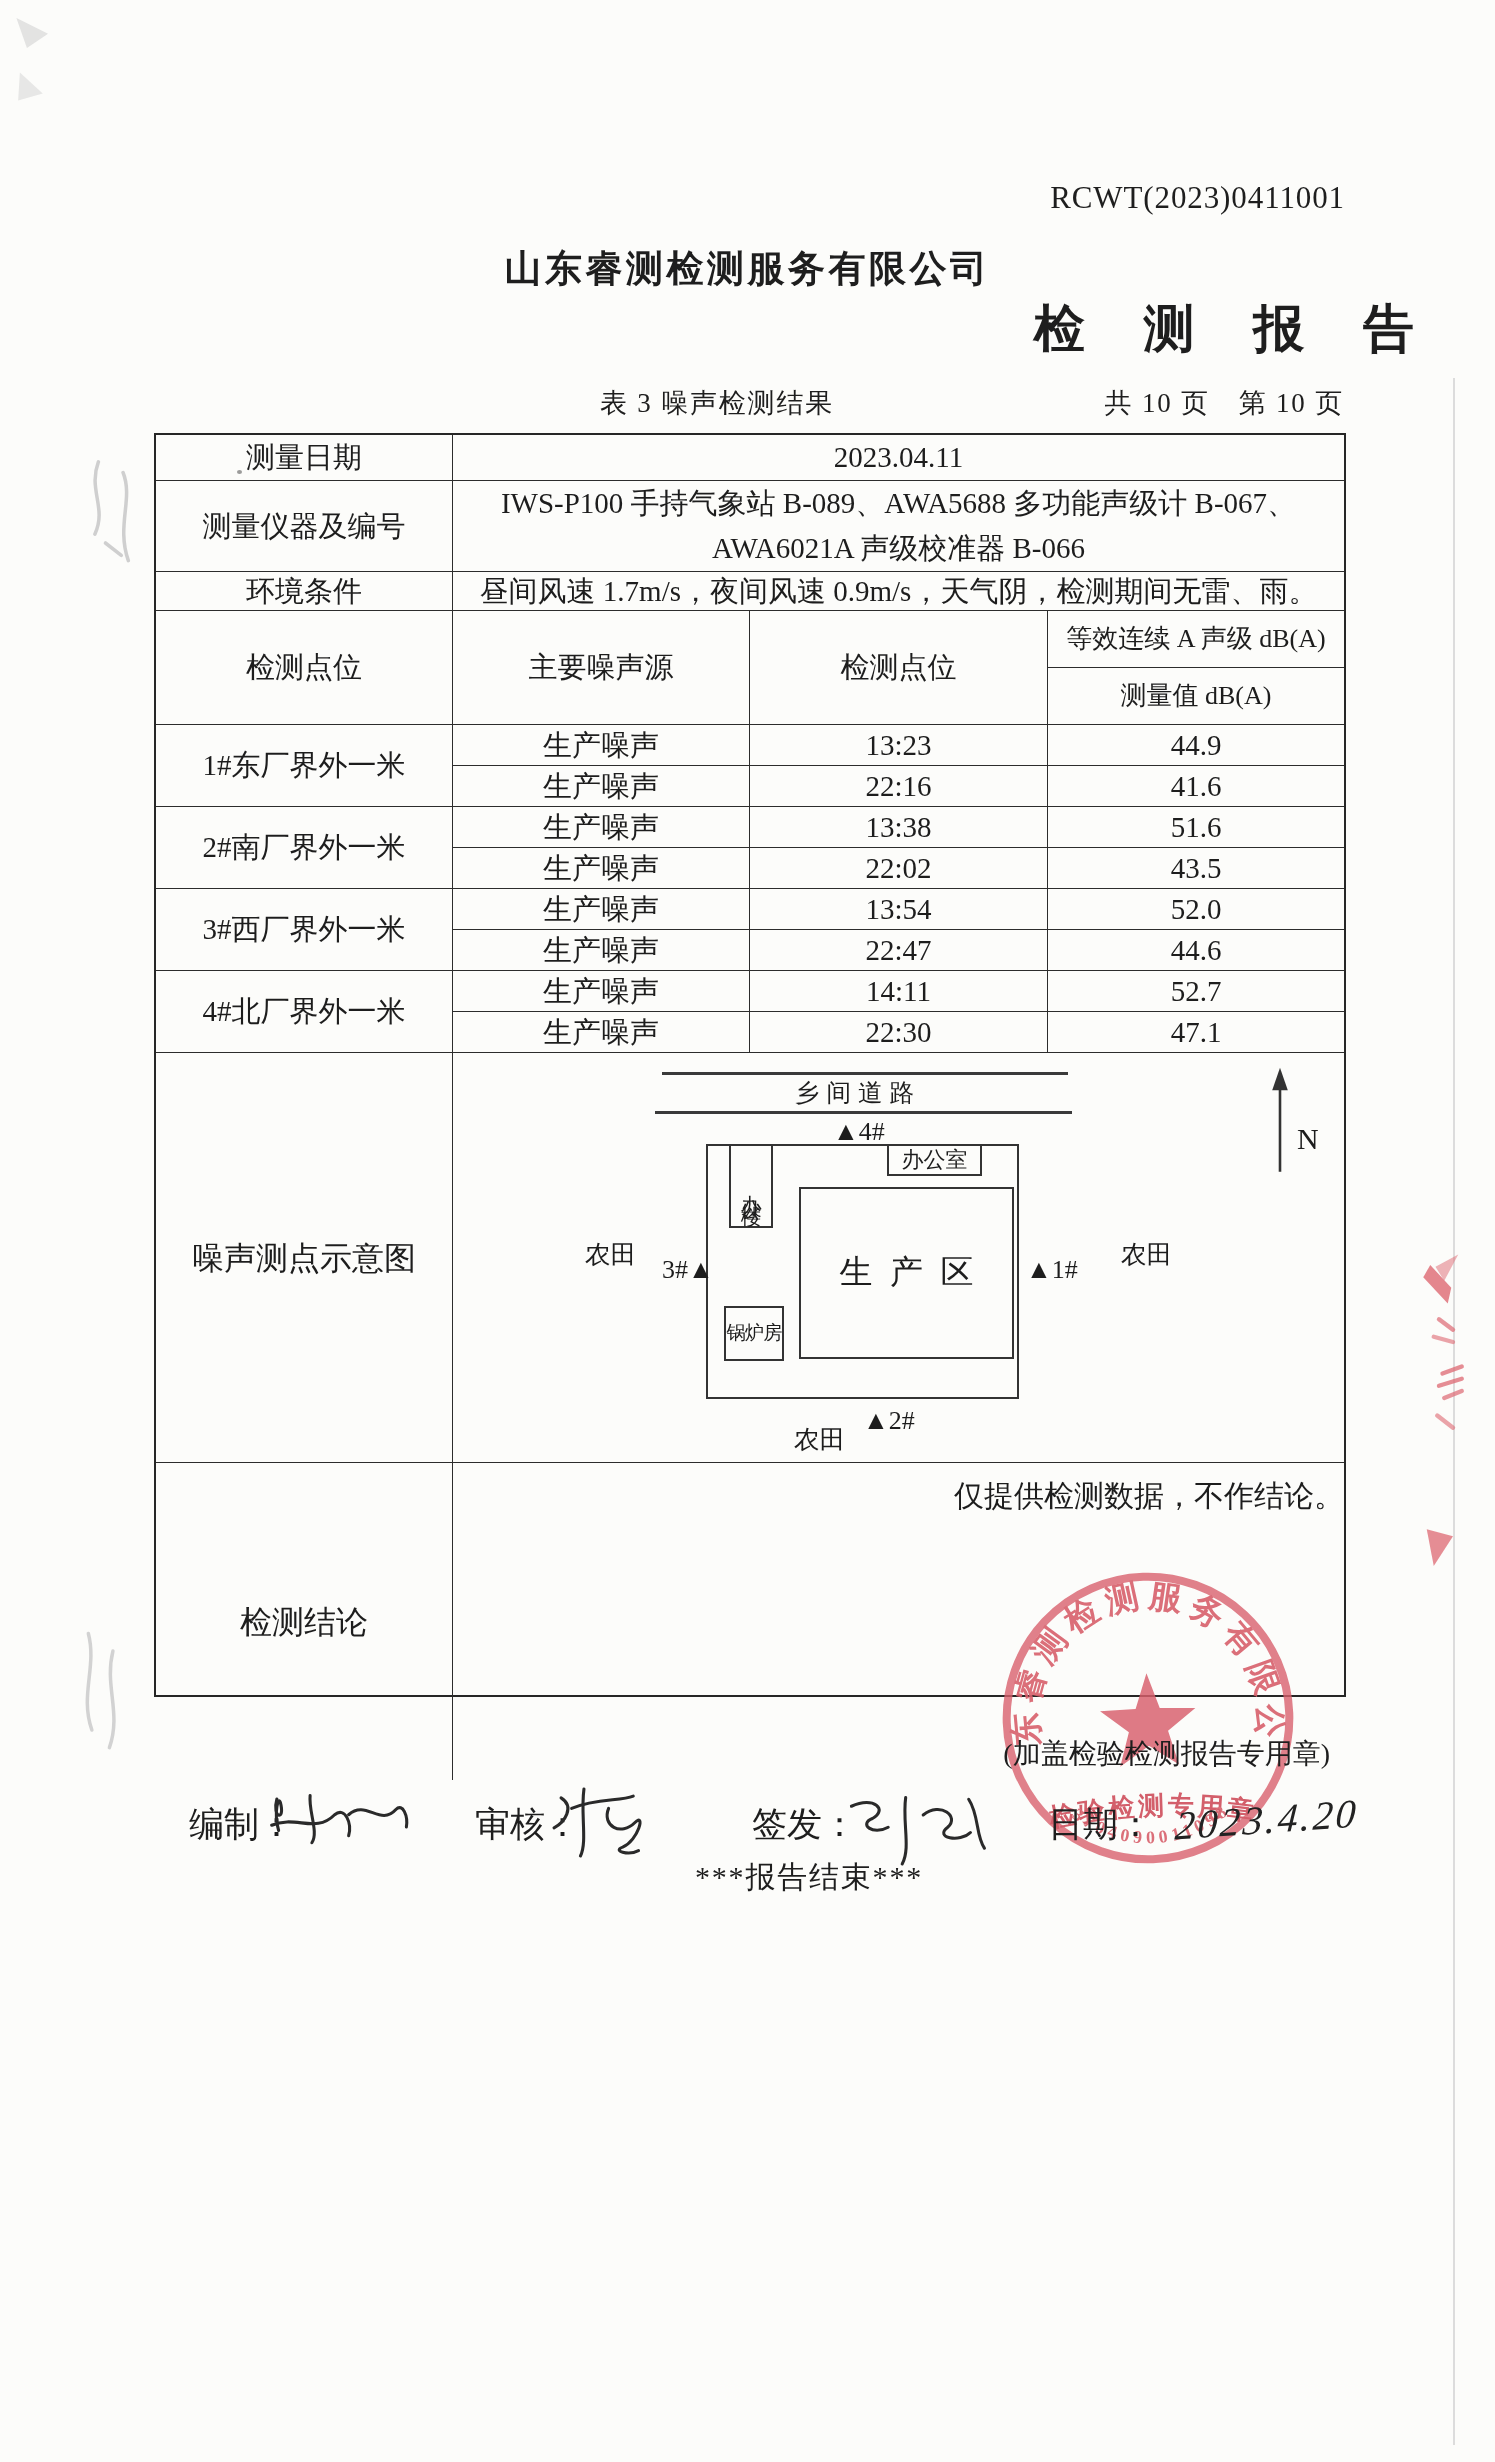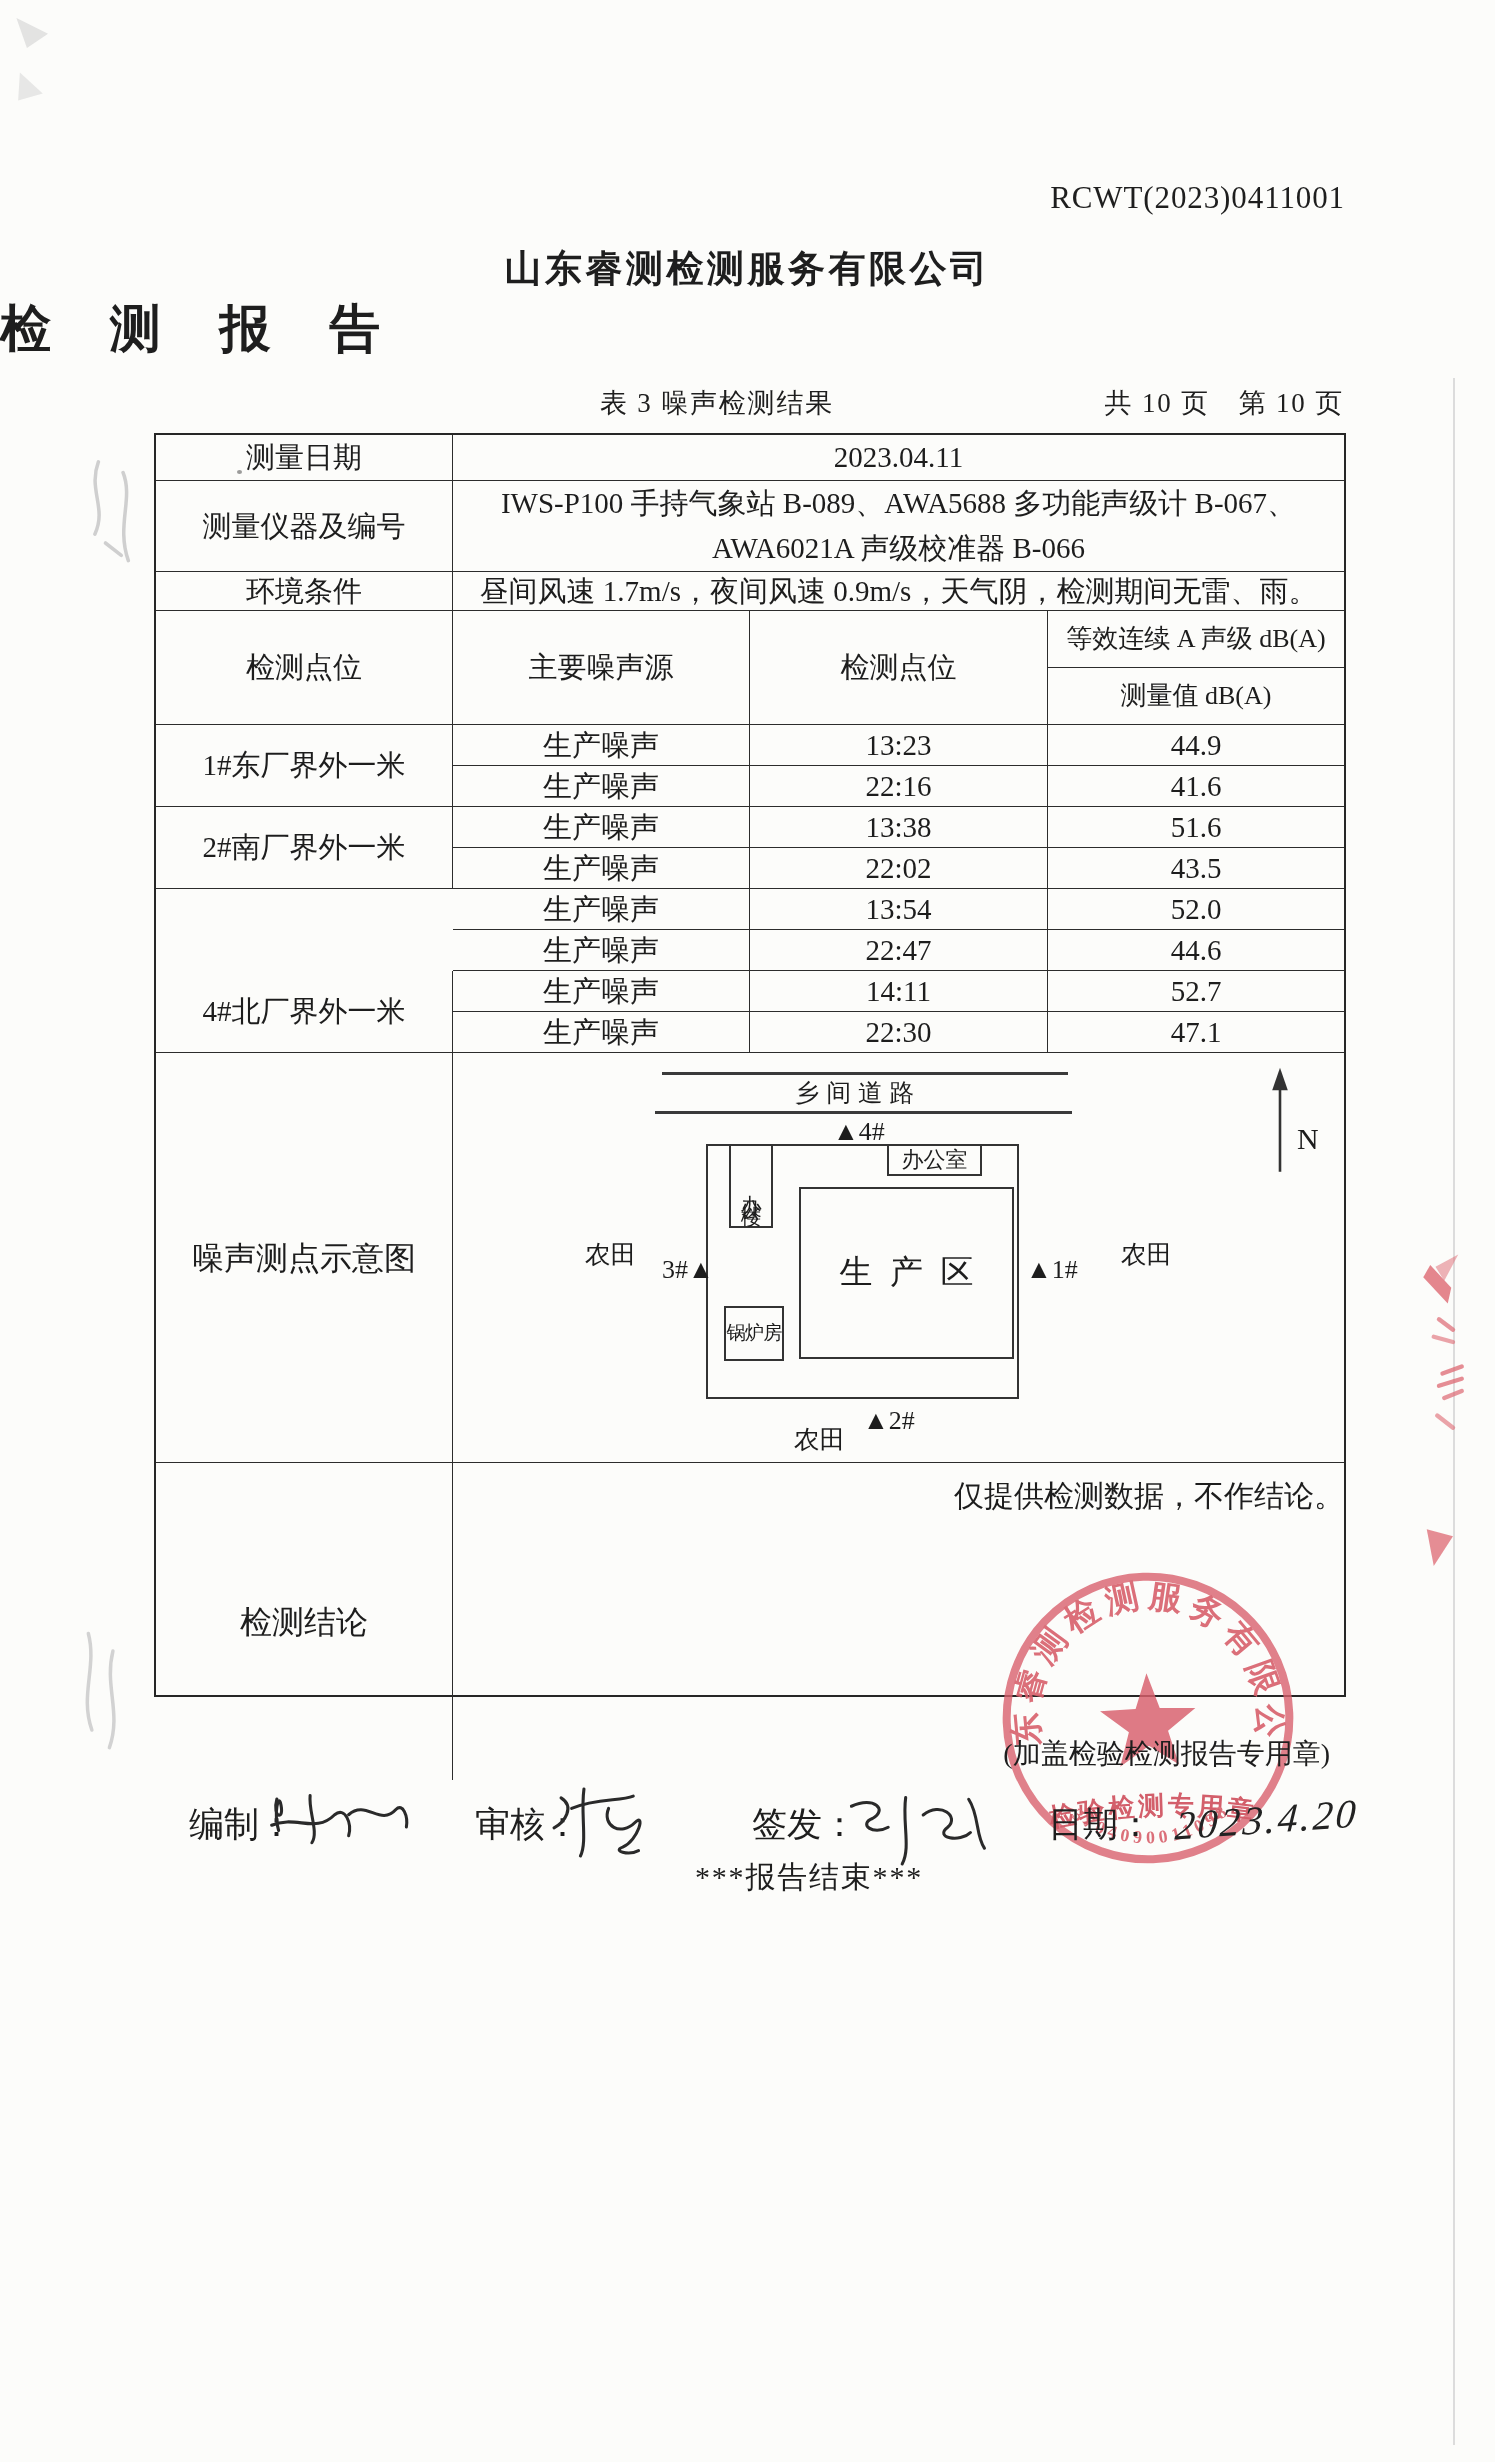--- a/index.html
+++ b/index.html
@@ -6,21 +6,21 @@
   .page{
     position:relative; width:1495px; height:2462px; margin:0 auto;
     background:#fcfcfa; overflow:hidden;
     font-family:"Liberation Serif","DejaVu Serif",serif;
     color:#1e1e1e;
   }
   
   .report-no{position:absolute; top:180px; right:150px; font-size:31px; letter-spacing:0.9px;}
   .company{position:absolute; top:244px; left:0; width:1495px; text-align:center;
     font-size:37px; font-weight:700; letter-spacing:3.5px;}
-  .doc-title{position:absolute; top:295px; left:0; width:1437px; text-align:left;
+  .doc-title{position:absolute; top:295px; left:0; width:1437px; text-align:right;
     font-size:51px; font-weight:700; letter-spacing:23px;}
   .subline-caption{position:absolute; top:385px; left:600px; font-size:27px; letter-spacing:1.8px;}
   .subline-pages{position:absolute; top:385px; right:151px; font-size:27px; letter-spacing:1.8px;}
   
   .report-table{
     position:absolute; left:154px; top:433px; width:1192px; height:1264px;
     box-sizing:border-box; border:2.6px solid #262626;
     display:grid;
     grid-template-columns:297px 297px 298px 1fr;
     grid-template-rows:46px 91px 39px 57px 57px repeat(8,41px) 410px 317px;
@@ -104,20 +104,21 @@
     <div class="cell noR" style="grid-area:7/4/8/5">41.6</div>
 
     <div class="cell" style="grid-area:8/1/10/2">2#南厂界外一米</div>
     <div class="cell" style="grid-area:8/2/9/3">生产噪声</div>
     <div class="cell" style="grid-area:8/3/9/4">13:38</div>
     <div class="cell noR" style="grid-area:8/4/9/5">51.6</div>
     <div class="cell" style="grid-area:9/2/10/3">生产噪声</div>
     <div class="cell" style="grid-area:9/3/10/4">22:02</div>
     <div class="cell noR" style="grid-area:9/4/10/5">43.5</div>
 
+    <div class="cell" style="grid-area:10/1/12/2">3#西厂界外一米</div>
     <div class="cell" style="grid-area:10/2/11/3">生产噪声</div>
     <div class="cell" style="grid-area:10/3/11/4">13:54</div>
     <div class="cell noR" style="grid-area:10/4/11/5">52.0</div>
     <div class="cell" style="grid-area:11/2/12/3">生产噪声</div>
     <div class="cell" style="grid-area:11/3/12/4">22:47</div>
     <div class="cell noR" style="grid-area:11/4/12/5">44.6</div>
 
     <div class="cell" style="grid-area:12/1/14/2">4#北厂界外一米</div>
     <div class="cell" style="grid-area:12/2/13/3">生产噪声</div>
     <div class="cell" style="grid-area:12/3/13/4">14:11</div>

